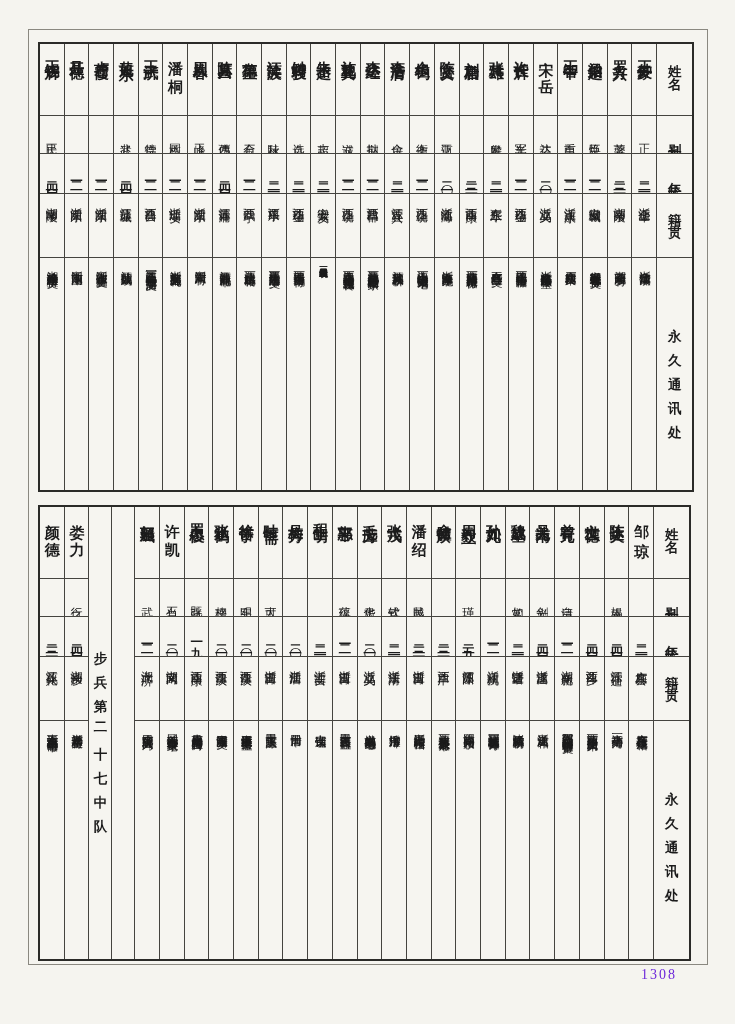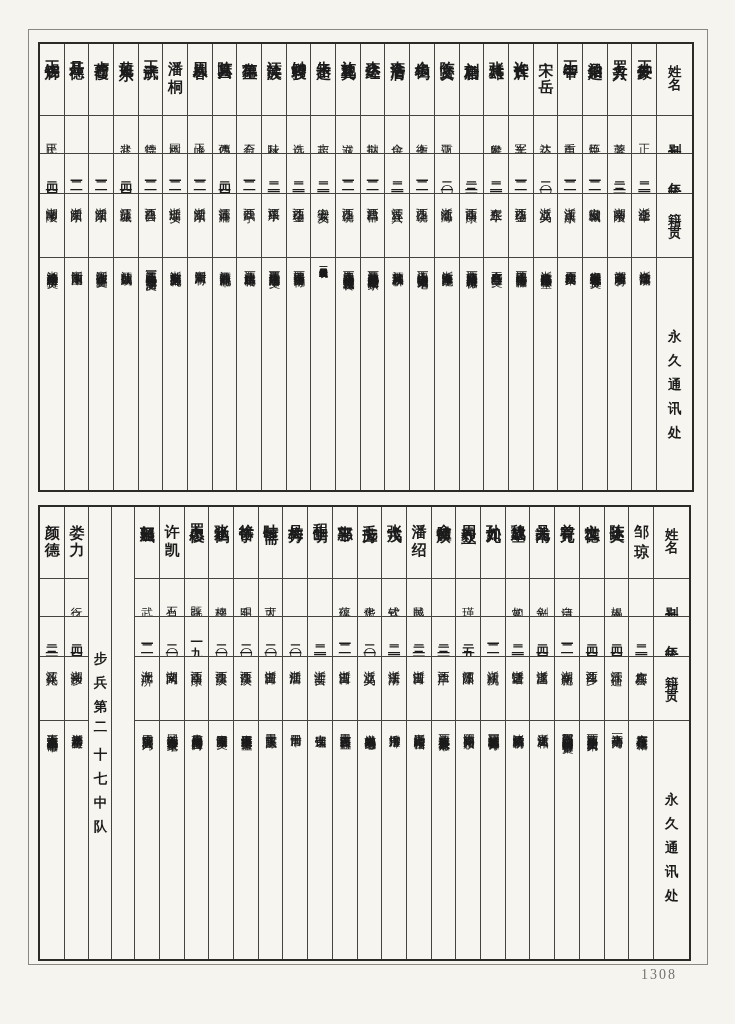--- a/index.html
+++ b/index.html
@@ -64,21 +64,21 @@
   .native-t{font-size:12px;}
   .addr-t{font-size:11.5px;letter-spacing:0.5px;}
   .addr-t.small{font-size:8.5px;line-height:1.15;letter-spacing:0;}
   .hdr-t{font-size:13.5px;font-weight:700;}
   .hdr-two{letter-spacing:13px;padding-top:4px;}
   .hdr-tight{letter-spacing:3px;}
   .hdr-addr{letter-spacing:24px;padding-top:56px;font-size:13.5px;font-weight:700;}
   .unit-t{font-size:13.5px;font-weight:700;letter-spacing:24px;padding-top:133px;}
   .page-number{
     position:absolute;left:641px;top:967px;
-    font-size:14px;letter-spacing:2px;color:#737373;
+    font-size:14px;letter-spacing:2px;color:#6d28d9;
     font-family:"Liberation Serif","DejaVu Serif",serif;
   }
 </style>
 </head>
 <body>
 
 <div class="sheet">
   <div class="frame"></div>
   <div class="rtable" id="table-top">
       <div class="col header-col">

